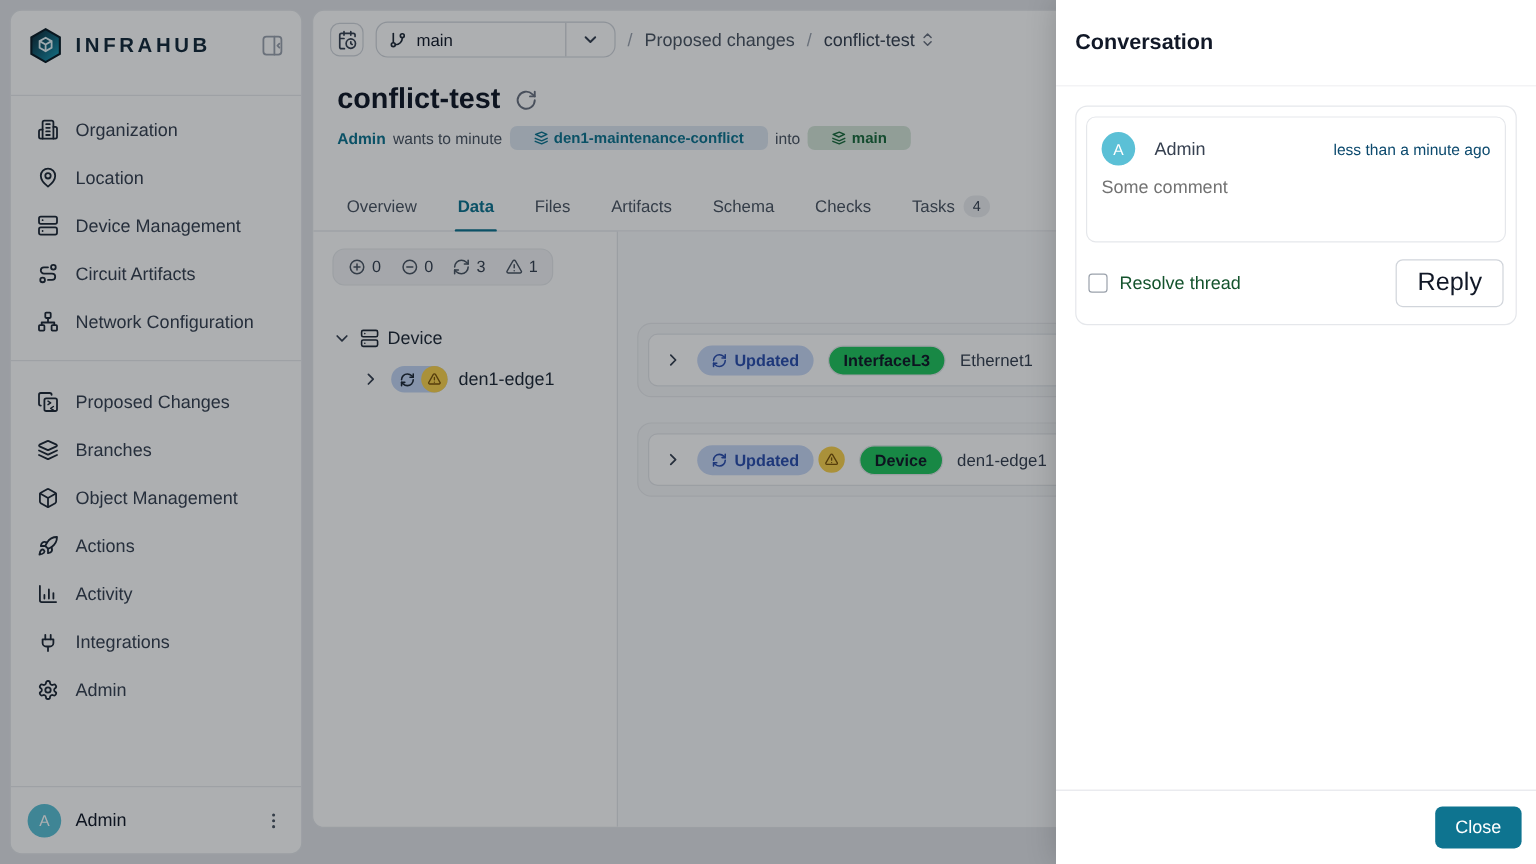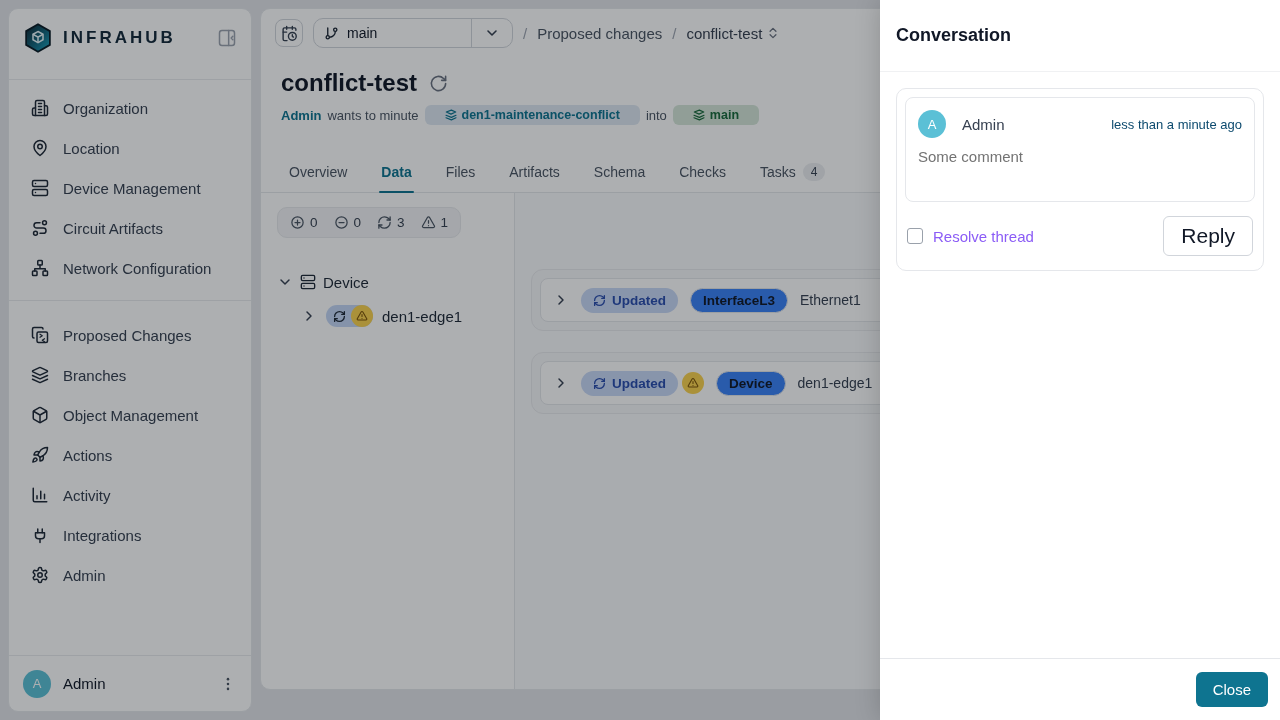--- a/index.html
+++ b/index.html
@@ -82,21 +82,21 @@
 
   .diff-col { flex:1; background:#fafbfc; padding:76px 16px 0; min-width:0; }
   .diff-group { background:#f7f8fa; border:1px solid #e9ebee; border-radius:12px; padding:8px; margin-bottom:21px; }
   .diff-row { background:#fff; border:1px solid #e5e7eb; border-radius:8px; height:44px; display:flex;
               align-items:center; padding:0 12px; gap:12px; cursor:pointer; }
   .diff-row .chev { color:#374151; flex:none; }
   .status-pill { display:inline-flex; align-items:center; gap:6px; background:#c8d8f7; color:#2b4eae;
                  border-radius:999px; padding:5px 12px; font-size:13.5px; font-weight:600; }
   .row-warn { width:22px; height:22px; border-radius:50%; background:#fbd24e; display:flex; align-items:center;
               justify-content:center; color:#7c5508; margin-left:-8px; flex:none; }
-  .kind-pill { background:#3b82f6; border:1px solid #e5e7eb; border-radius:999px; padding:4px 12px;
+  .kind-pill { background:#22c55e; border:1px solid #e5e7eb; border-radius:999px; padding:4px 12px;
                font-size:13.5px; font-weight:700; color:#111827; }
   .obj-name { font-size:14px; color:#374151; }
   .comment-pill { display:inline-flex; align-items:center; gap:6px; background:#eceef1; border-radius:999px;
                   padding:4px 11px; font-size:13.5px; color:#374151; margin-left:4px; }
 
   
   .overlay { position:absolute; inset:0; background:rgba(7,11,17,0.33); z-index:40; }
   .drawer { position:absolute; right:0; top:0; width:400px; height:720px; background:#fff; z-index:50;
             display:flex; flex-direction:column; box-shadow:0 0 24px rgba(0,0,0,0.18); }
   .drawer-header { height:72px; padding:0 16px; display:flex; align-items:center; border-bottom:1px solid #f0f1f3; flex:none; }
@@ -104,21 +104,21 @@
   .drawer-body { flex:1; padding:16px; overflow:hidden; }
   .thread-card { border:1px solid #e5e7eb; border-radius:10px; padding:8px; }
   .comment-card { border:1px solid #e5e7eb; border-radius:8px; padding:12px; }
   .comment-head { display:flex; align-items:center; }
   .comment-author { margin-left:16px; font-size:15px; color:#374151; }
   .comment-time { margin-left:auto; font-size:13px; color:#0c4a6e; }
   .comment-body { margin-top:10px; font-size:15px; color:#737373; padding-bottom:24px; }
   .thread-controls { display:flex; align-items:center; margin-top:12px; padding:2px 2px 6px; }
   .checkbox { width:16px; height:16px; border:1.5px solid #9aa1ab; border-radius:3px; background:#fff;
               cursor:pointer; flex:none; }
-  .resolve-label { margin-left:10px; font-size:15px; color:#8b5cf6; }
+  .resolve-label { margin-left:10px; font-size:15px; color:#14532d; }
   .reply-btn { margin-left:auto; border:1px solid #d1d5db; border-radius:6px; background:#fff; padding:7px 17px;
                font-size:21px; font-weight:500; color:#111827; cursor:pointer; font-family:inherit; }
   .drawer-footer { border-top:1px solid #e5e7eb; height:62px; display:flex; align-items:center;
                    justify-content:flex-end; padding:0 12px; flex:none; }
   .close-btn { background:#0e7490; color:#fff; border:none; border-radius:6px; padding:9px 17px; font-size:15px;
                font-weight:500; cursor:pointer; font-family:inherit; }
 </style>
 </head>
 <body>
 

